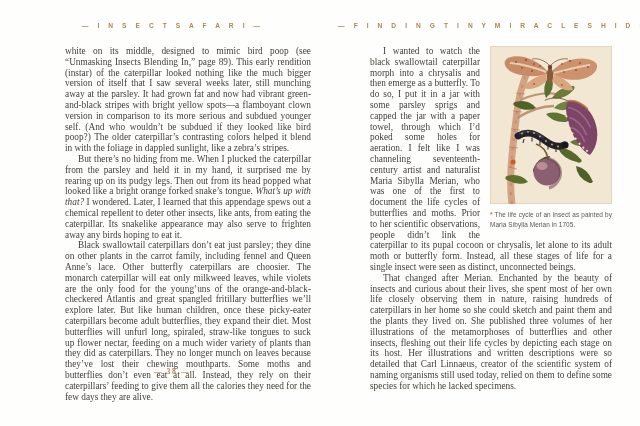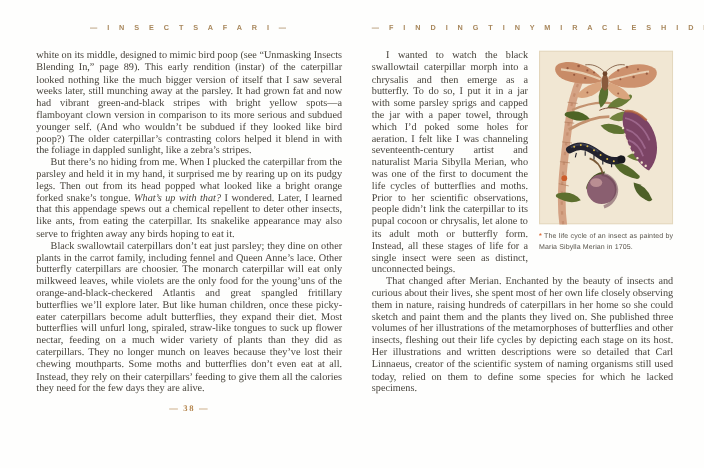--- a/index.html
+++ b/index.html
@@ -21,20 +21,21 @@
     color:#a8875c;
     margin-bottom:17px;
     white-space:nowrap;
   }
 
   .body-text{
     font-size:9.3px;
     line-height:10.8px;
     color:#454139;
     text-align:justify;
+    margin-left:32px;
   }
   .body-text p{margin:0;}
   .body-text p.indent{text-indent:13px;}
 
   .folio{
     position:absolute;
     top:345px;left:0;right:0;
     text-align:center;
     font-family:"Liberation Serif", serif;
     font-weight:700;

